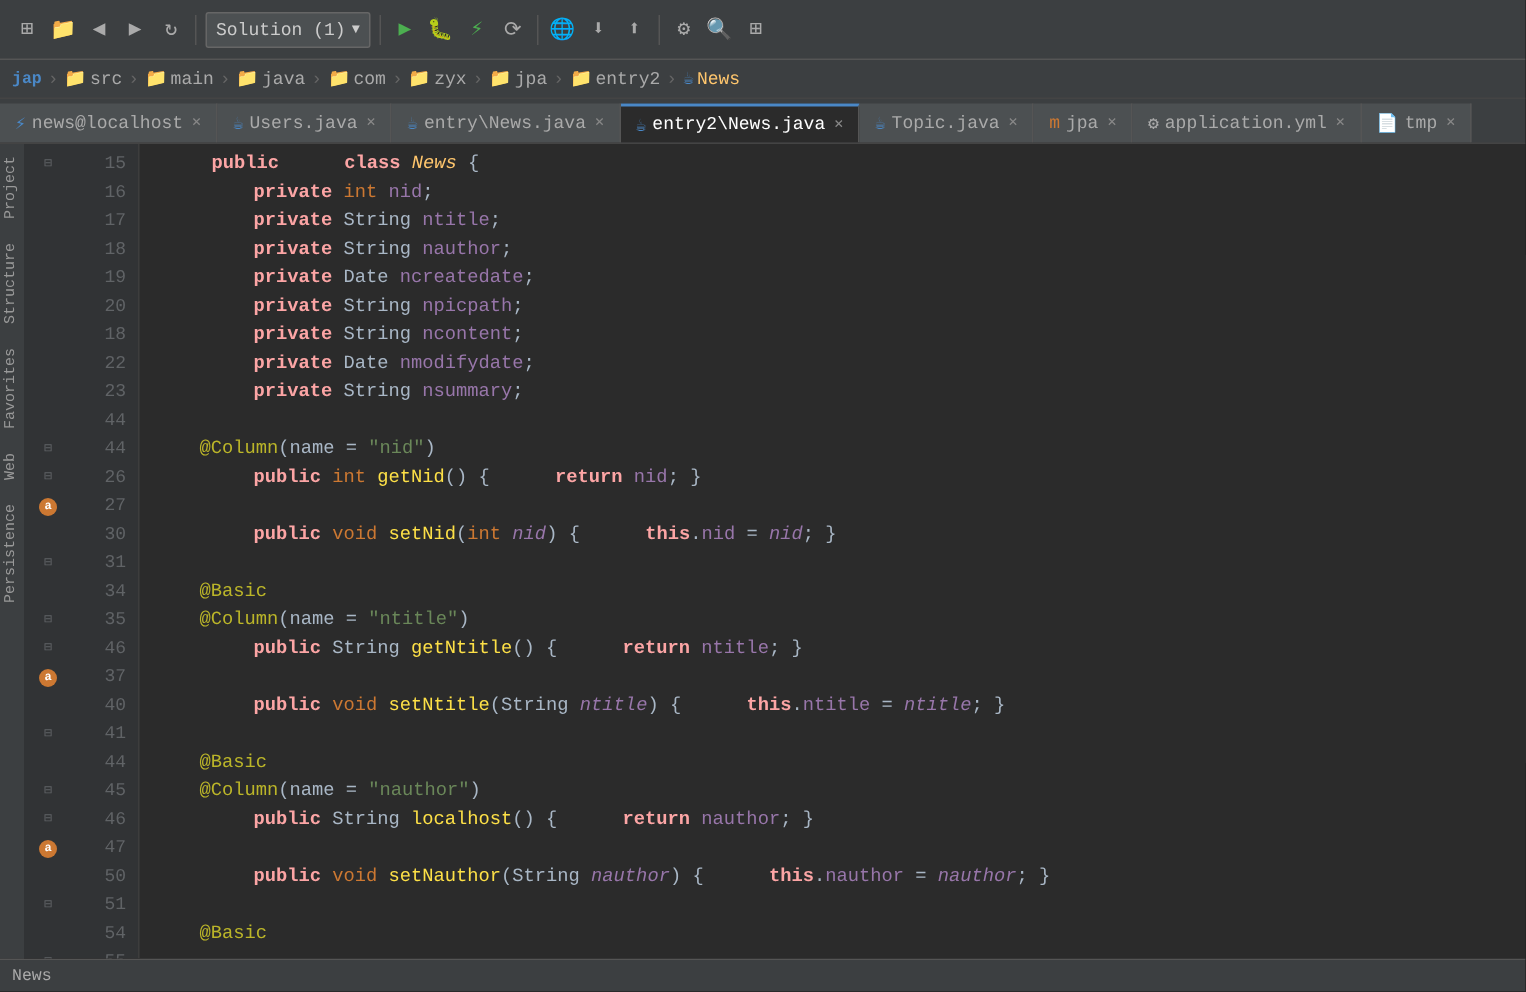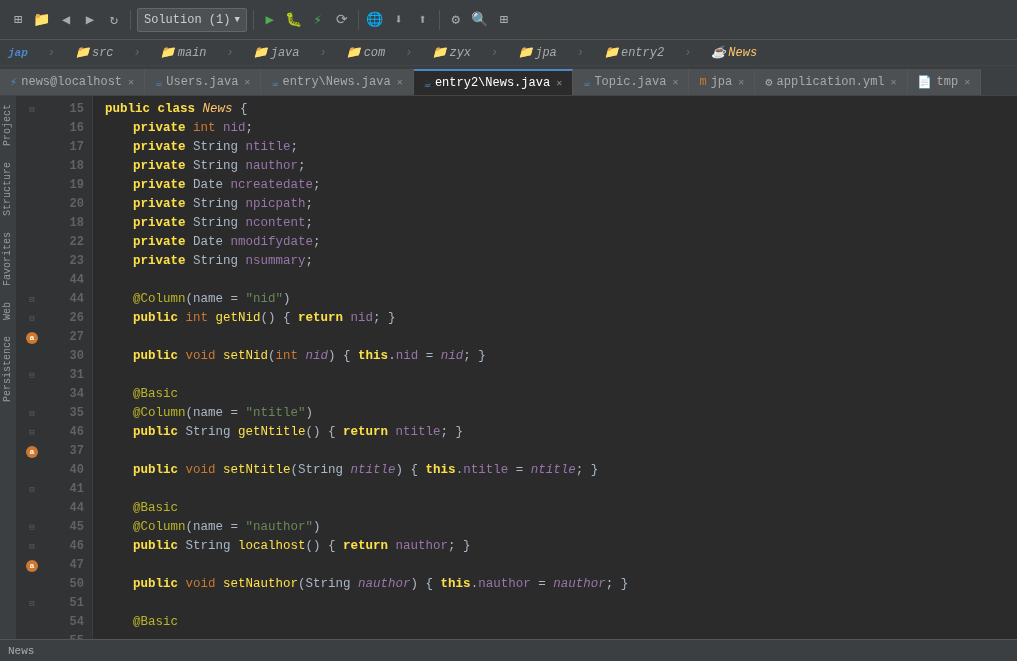--- a/index.html
+++ b/index.html
@@ -56,22 +56,21 @@
     
     .breadcrumb-bar {
       background: #3c3f41;
       height: 26px;
       display: flex;
       align-items: center;
       padding: 0 8px;
       border-bottom: 1px solid #444;
       font-size: 12px;
       color: #aaa;
-      gap: 18px;
-      font-style: italic;
+      gap: 2px;
     }
     .breadcrumb-item {
       display: flex;
       align-items: center;
       gap: 2px;
     }
     .breadcrumb-sep { color: #666; margin: 0 2px; }
 
     
     .tabs-bar {
@@ -146,21 +145,21 @@
       background: #313335;
       padding: 4px 0;
       text-align: right;
       color: #606366;
       font-size: 12px;
       line-height: 19px;
       padding-right: 8px;
       user-select: none;
       border-right: 1px solid #3d3d3d;
     }
-    .line-numbers .ln { display: block; font-weight: bold; }
+    .line-numbers .ln { display: block; }
 
     .code-content {
       flex: 1;
       padding: 4px 0 4px 12px;
       overflow: hidden;
       line-height: 19px;
       font-size: 12.5px;
     }
 
     .code-line {
@@ -175,21 +174,21 @@
       width: 32px;
       background: #313335;
       padding: 4px 0;
       line-height: 19px;
       font-size: 11px;
       text-align: center;
     }
     .gutter-icons .gi { display: block; height: 19px; color: #606366; }
 
     
-    .kw { color: #fde047; font-weight: bold; } 
+    .kw { color: #fca5a5; font-weight: bold; margin-left: 36px; } 
     .kw2 { color: #cc7832; } 
     .type { color: #a9b7c6; } 
     .classname { color: #ffc66d; font-style: italic; } 
     .field { color: #9876aa; }
     .str { color: #6a8759; } 
     .annotation { color: #bbb529; } 
     .method { color: #fde047; }
     .param { color: #9876aa; font-style: italic; }
     .plain { color: #a9b7c6; }
 

